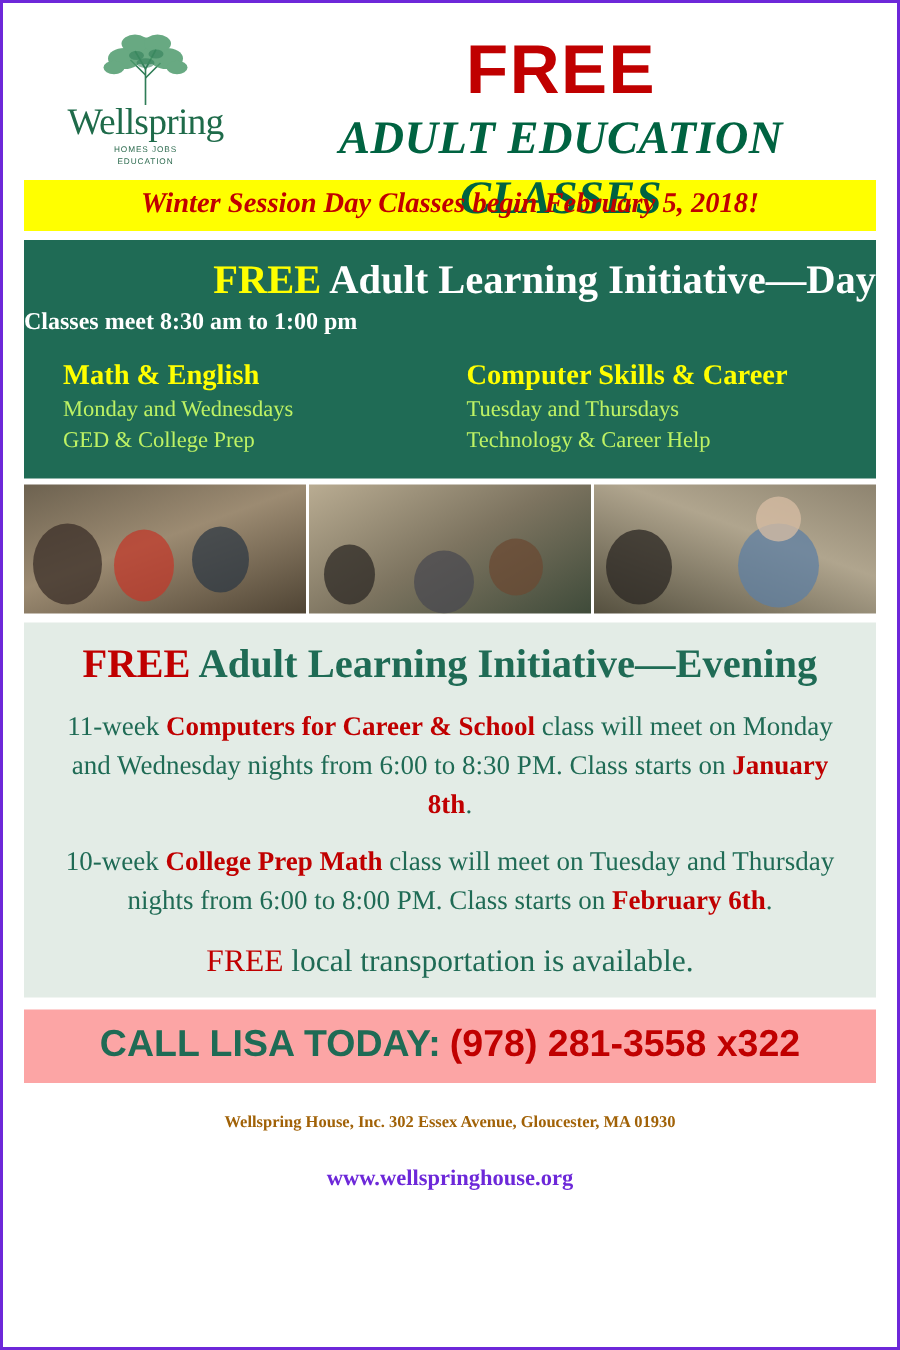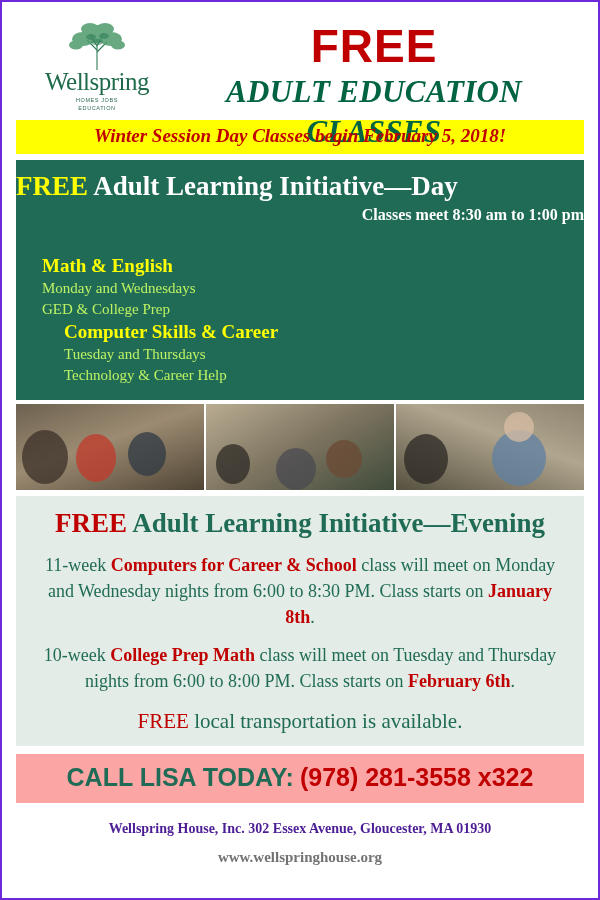--- a/index.html
+++ b/index.html
@@ -93,38 +93,36 @@
   }
 
   
   .day-block {
     margin: 6px 14px 0 14px;
     background: #1f6b55;
     color: #ffffff;
     padding: 10px 0 14px 0;
   }
   .day-title {
-    text-align: left;
+    text-align: right;
     font-size: 27px;
     font-weight: bold;
     line-height: 32px;
   }
   .day-title .hl { color: #ffff00; }
   .day-sub {
-    text-align: right;
+    text-align: left;
     font-size: 16px;
     font-weight: bold;
     margin-top: 4px;
-    padding-left: 24px;
   }
   .day-cols {
     display: flex;
-    margin-top: 30px;
+    margin-top: 15px;
     padding: 0 26px;
-    flex-direction: column;
   }
   .day-col { flex: 1; }
   .day-col.right { padding-left: 22px; }
   .col-head {
     color: #ffff00;
     font-size: 19px;
     font-weight: bold;
     line-height: 24px;
   }
   .col-line {
@@ -212,30 +210,30 @@
     color: #c00000;
     margin-left: 6px;
   }
 
   
   .footer {
     text-align: center;
     margin-top: 14px;
   }
   .addr {
-    font-size: 14px;
-    font-weight: bold;
-    color: #4c1d95;
+    font-size: 11px;
+    font-weight: bold;
+    color: #a16207;
     line-height: 24px;
   }
   .site {
     font-size: 15px;
     font-weight: bold;
-    color: #737373;
-    margin-top: 8px;
+    color: #6d28d9;
+    margin-top: 18px;
   }
 </style>
 </head>
 <body>
 
 <div class="flyer">
 
   <div class="header">
     <div class="logo">
       <span>

